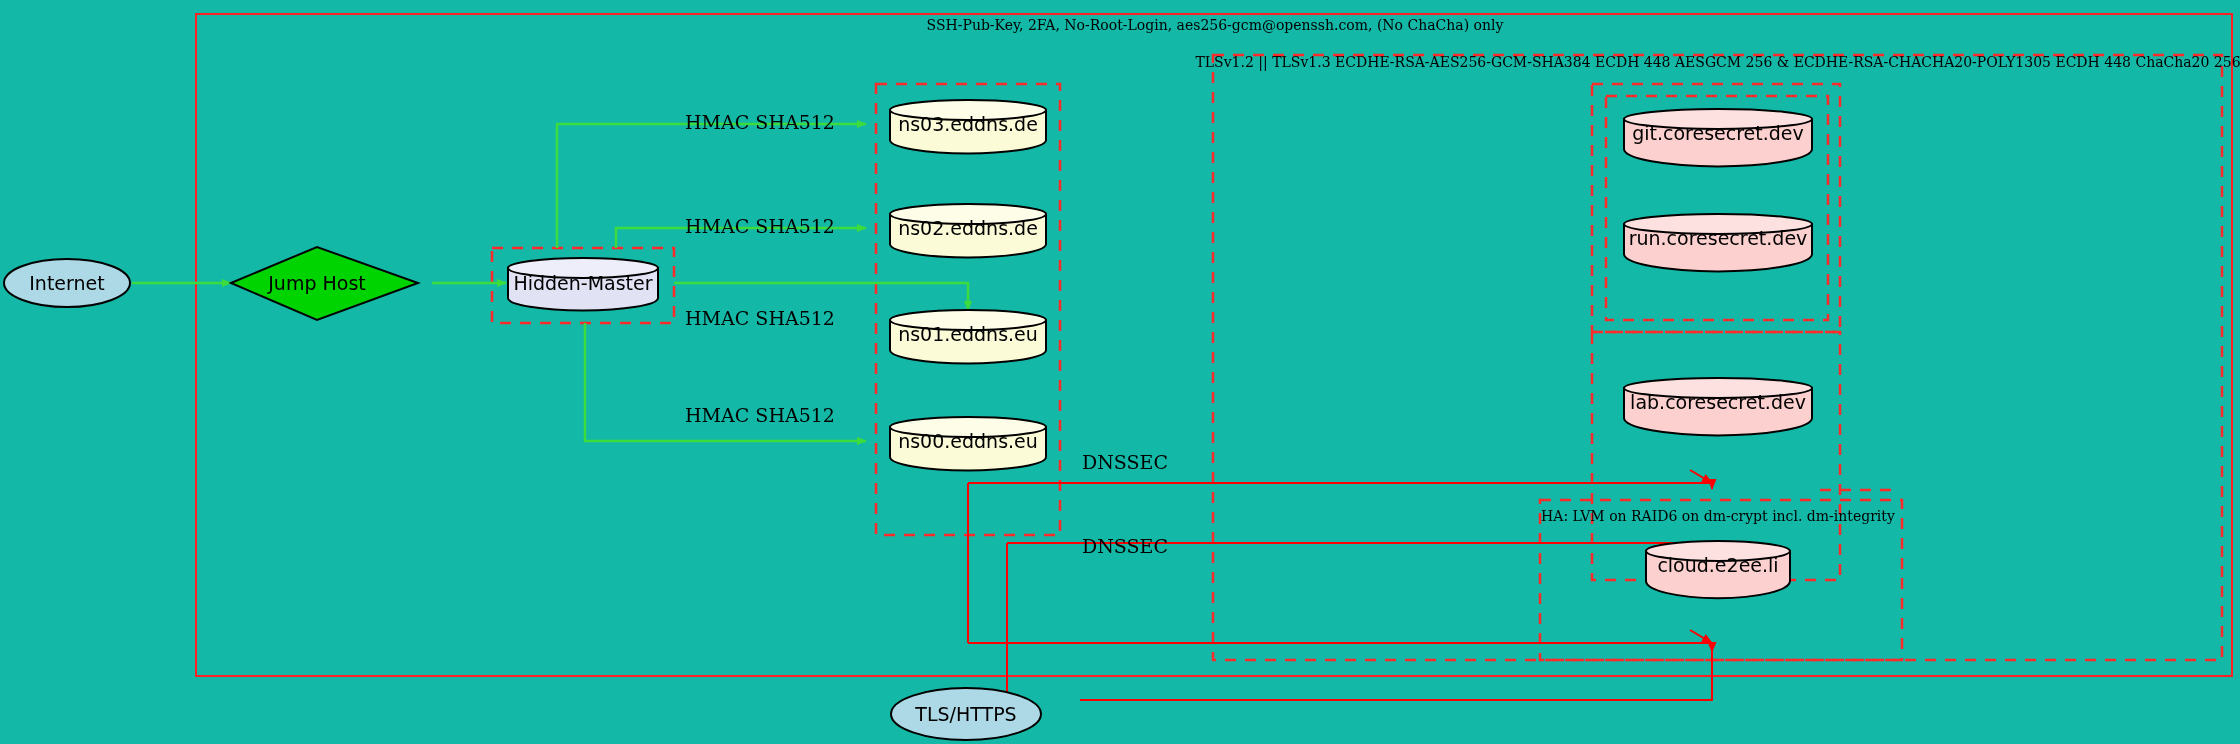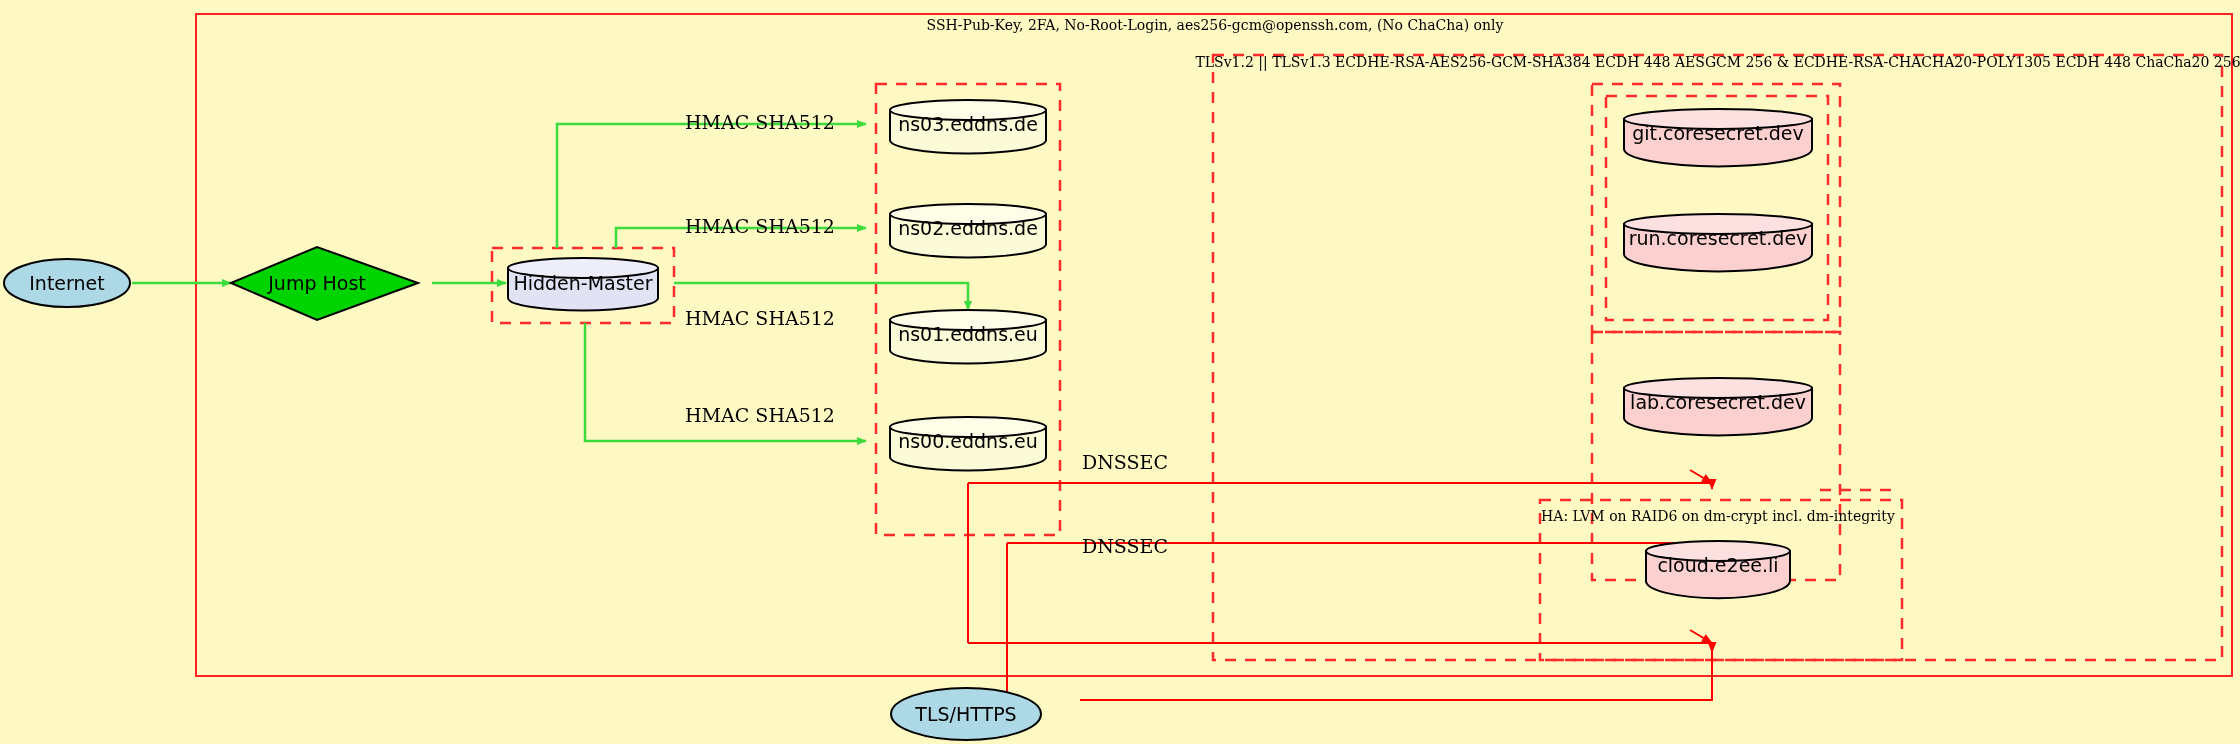--- a/index.html
+++ b/index.html
@@ -7,21 +7,21 @@
     padding: 0;
     background: #ffffff;
   }
   body {
     font-family: "Liberation Sans", sans-serif;
   }
   #canvas {
     position: relative;
     width: 2240px;
     height: 744px;
-    background: #fef9c3;
+    background: #14b8a6;
     overflow: hidden;
   }
   svg.layer {
     position: absolute;
     left: 0;
     top: 0;
     width: 2240px;
     height: 744px;
   }
   .node-label {

